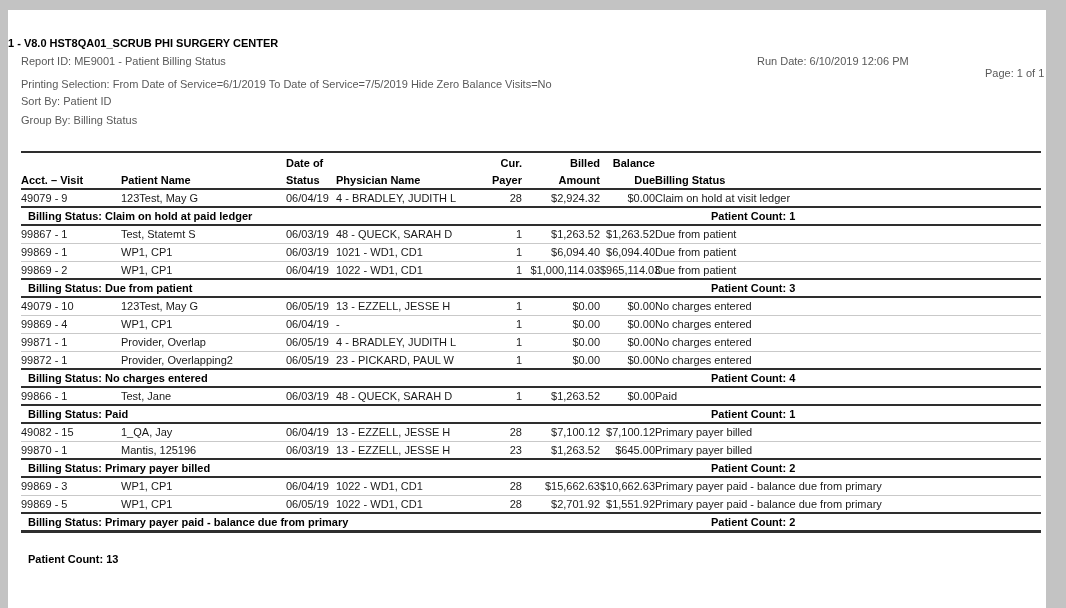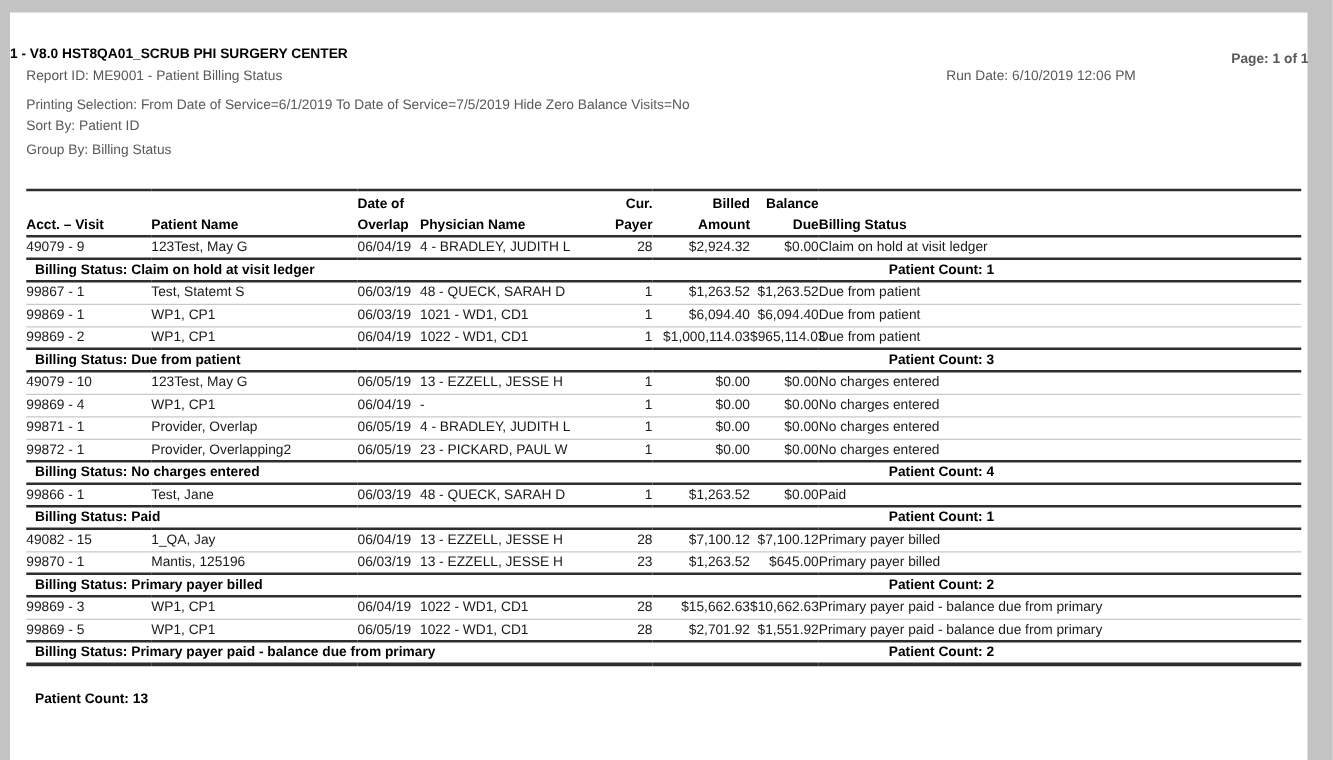--- a/index.html
+++ b/index.html
@@ -29,21 +29,21 @@
     color: #000000;
   }
   .meta {
     position: absolute;
     font-size: 11px;
     color: #595959;
     white-space: nowrap;
   }
   .m-reportid { left: 13px; top: 45px; }
   .m-rundate { left: 749px; top: 45px; }
-  .m-page { left: 977px; top: 31px; font-weight: bold; }
+  .m-page { left: 977px; top: 57px; }
   .m-printsel { left: 13px; top: 68px; }
   .m-sortby { left: 13px; top: 85px; }
   .m-groupby { left: 13px; top: 104px; }
 
   table.report {
     position: absolute;
     left: 13px;
     top: 141px;
     width: 1020px;
     border-collapse: collapse;
@@ -125,21 +125,21 @@
         <td class="c-service">Date of</td>
         <td class="c-physician"></td>
         <td class="c-payer">Cur.</td>
         <td class="c-billed">Billed</td>
         <td class="c-due">Balance</td>
         <td class="c-status"></td>
       </tr>
       <tr class="h2">
         <td class="c-acct">Acct. – Visit</td>
         <td class="c-patient">Patient Name</td>
-        <td class="c-service">Overlap</td>
+        <td class="c-service">Status</td>
         <td class="c-physician">Physician Name</td>
         <td class="c-payer">Payer</td>
         <td class="c-billed">Amount</td>
         <td class="c-due">Due</td>
         <td class="c-status">Billing Status</td>
       </tr>
     </thead>
     <tbody>
         <tr class="data last-in-group">
     <td class="c-acct">49079 - 9</td>
@@ -147,21 +147,21 @@
     <td class="c-service">06/04/19</td>
     <td class="c-physician">4 - BRADLEY, JUDITH L</td>
     <td class="c-payer">28</td>
     <td class="c-billed">$2,924.32</td>
     <td class="c-due">$0.00</td>
     <td class="c-status">Claim on hold at visit ledger</td>
   </tr>
         <tr class="group-footer">
     <td colspan="8">
       <div class="footer-inner">
-        <span class="label">Billing Status: Claim on hold at visit ledger</span>
+        <span class="label">Billing Status: Claim on hold at paid ledger</span>
         <span class="pc">Patient Count: 1</span>
       </div>
     </td>
   </tr>
         <tr class="data">
     <td class="c-acct">99867 - 1</td>
     <td class="c-patient">Test, Statemt S</td>
     <td class="c-service">06/03/19</td>
     <td class="c-physician">48 - QUECK, SARAH D</td>
     <td class="c-payer">1</td>

